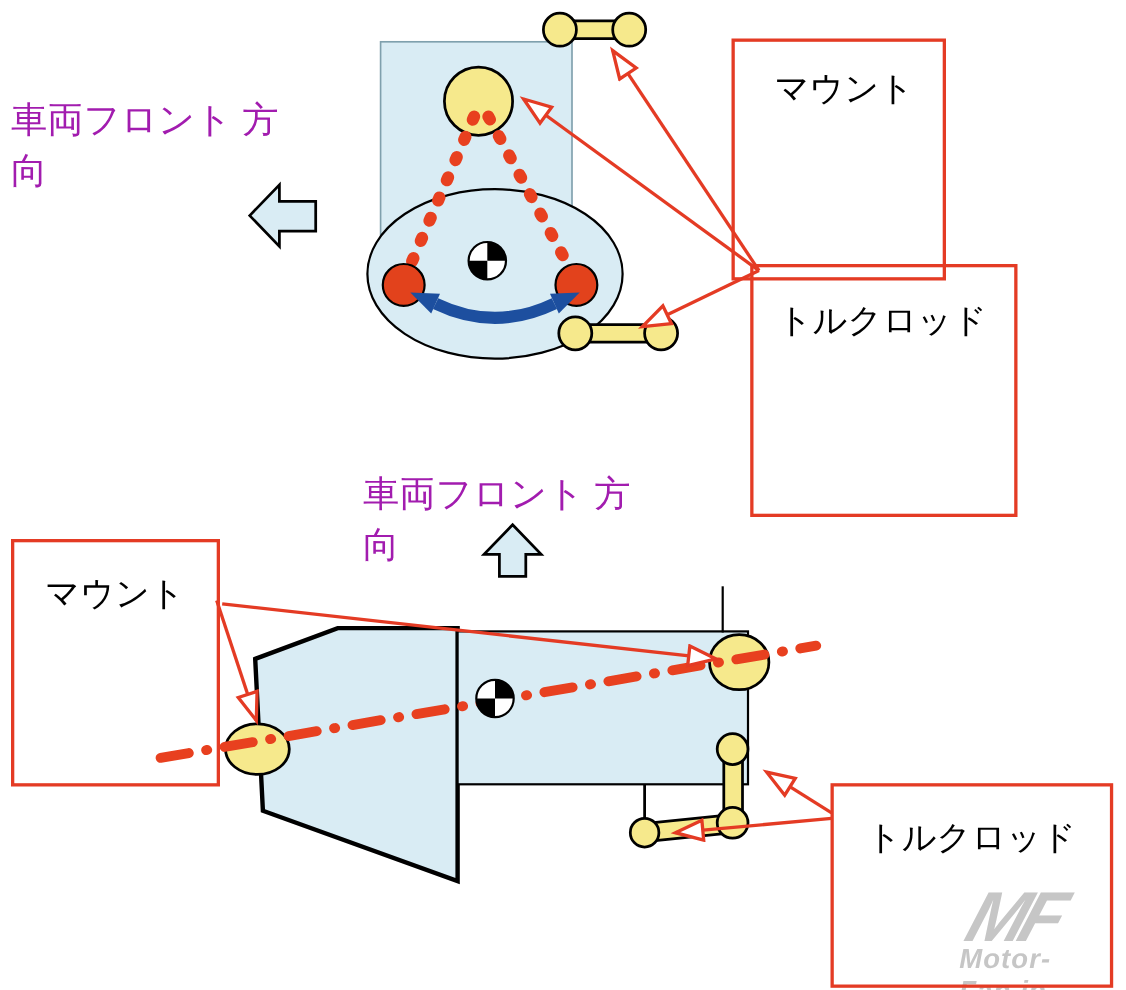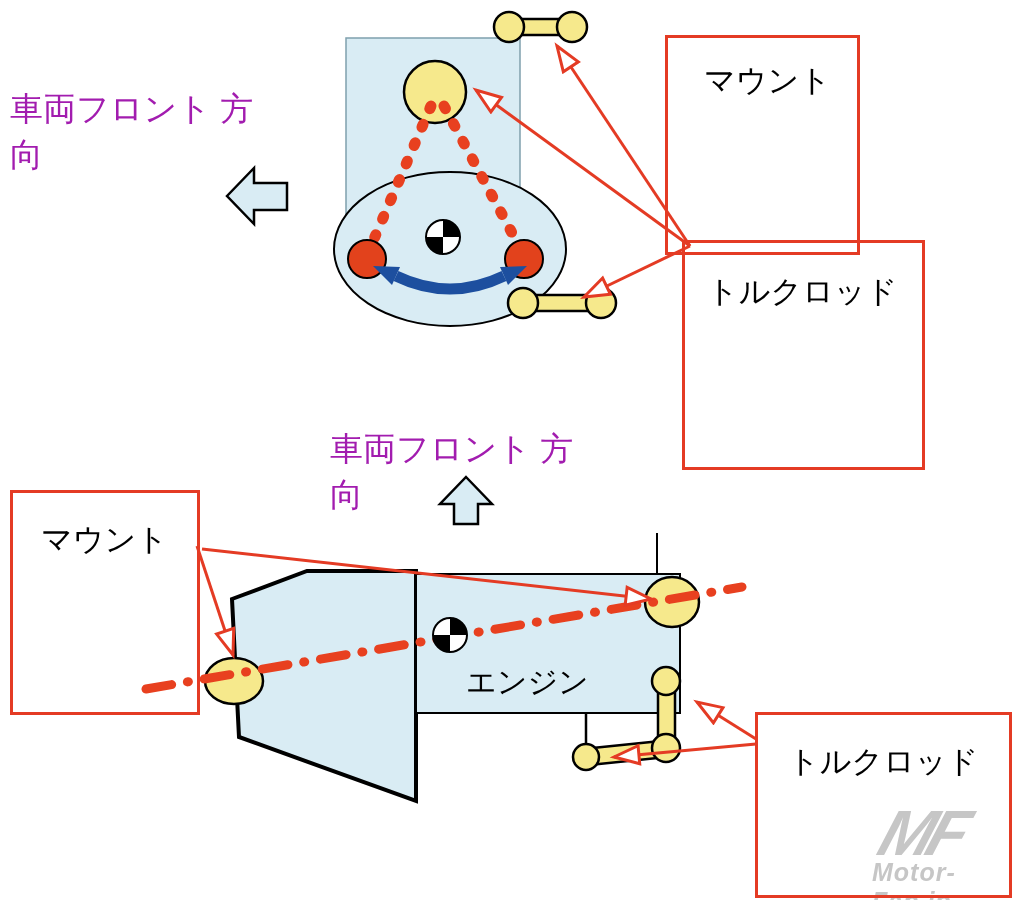--- a/index.html
+++ b/index.html
@@ -120,15 +120,14 @@
     <span class="box-label" style="margin:28px 0 0 22px;">トルクロッド</span>
   </div>
 
   <div class="box overlay" style="left:10px;top:490px;width:190px;height:225px;">
     <span class="box-label" style="margin:26px 0 0 28px;">マウント</span>
   </div>
   <div class="box overlay" style="left:755px;top:712px;width:257px;height:186px;">
     <span class="box-label" style="margin:26px 0 0 30px;">トルクロッド</span>
   </div>
 
-  <div class="part-label overlay" style="left:466px;top:662px;">エンジン</div>
 
 </div>
 
 </body></html>

